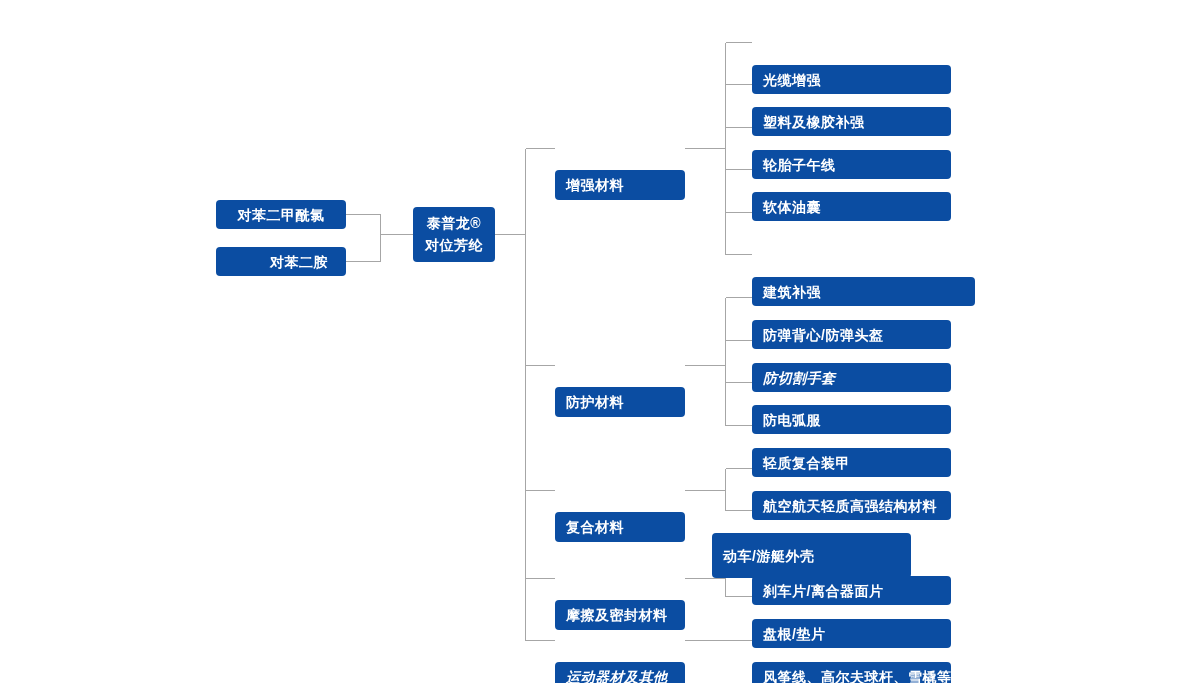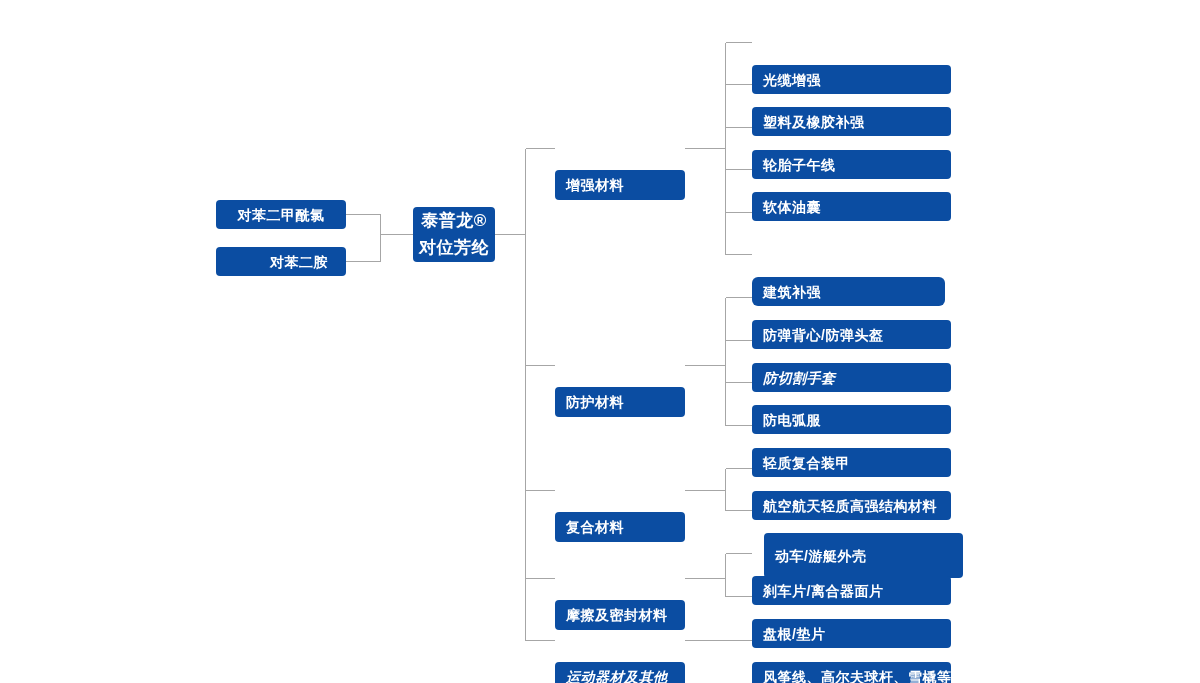--- a/index.html
+++ b/index.html
@@ -49,21 +49,21 @@
   .node.padded {
     padding-left: 11px;
     justify-content: flex-start;
     margin-top: 37px;
   }
   .node.product {
     flex-direction: column;
     justify-content: center;
     text-align: center;
     line-height: 1.55;
-    font-size: 17px;
+    font-size: 14px;
   }
 </style>
 </head>
 <body>
 
 <div class="stage">
 
   <svg class="connectors" viewBox="0 0 1200 683" xmlns="http://www.w3.org/2000/svg">
 
     <path d="M346 214.5 H380.5 M346 261.5 H380.5 M380.5 214.5 V261.5 M380.5 234.5 H413"></path>
@@ -92,28 +92,28 @@
   <div class="node padded" style="left:555px; top:133px; width:130px; height:30px;">增强材料</div>
   <div class="node padded" style="left:555px; top:350px; width:130px; height:30px;">防护材料</div>
   <div class="node padded" style="left:555px; top:475px; width:130px; height:30px;">复合材料</div>
   <div class="node padded" style="left:555px; top:563px; width:130px; height:30px;">摩擦及密封材料</div>
   <div class="node padded" style="left:555px; top:625px; width:130px; height:30px;font-style:italic;">运动器材及其他</div>
 
   <div class="node padded" style="left:752px; top:28px;  width:199px; height:29px;">光缆增强</div>
   <div class="node padded" style="left:752px; top:70px;  width:199px; height:29px;">塑料及橡胶补强</div>
   <div class="node padded" style="left:752px; top:113px; width:199px; height:29px;">轮胎子午线</div>
   <div class="node padded" style="left:752px; top:155px; width:199px; height:29px;">软体油囊</div>
-  <div class="node padded" style="left:752px; top:240px; width:193px; height:29px;border-radius:6px;">建筑补强</div>
+  <div class="node padded" style="left:752px; top:240px; width:223px; height:29px;">建筑补强</div>
 
   <div class="node padded" style="left:752px; top:283px; width:199px; height:29px;">防弹背心/防弹头盔</div>
   <div class="node padded" style="left:752px; top:326px; width:199px; height:29px;font-style:italic;">防切割手套</div>
   <div class="node padded" style="left:752px; top:368px; width:199px; height:29px;">防电弧服</div>
   <div class="node padded" style="left:752px; top:411px; width:199px; height:29px;">轻质复合装甲</div>
 
   <div class="node padded" style="left:752px; top:454px; width:199px; height:29px;">航空航天轻质高强结构材料</div>
-  <div class="node padded" style="left:764px; top:496px; width:199px; height:45px;">动车/游艇外壳</div>
+  <div class="node padded" style="left:712px; top:496px; width:199px; height:45px;">动车/游艇外壳</div>
 
   <div class="node padded" style="left:752px; top:539px; width:199px; height:29px;">刹车片/离合器面片</div>
   <div class="node padded" style="left:752px; top:582px; width:199px; height:29px;">盘根/垫片</div>
 
   <div class="node padded" style="left:752px; top:625px; width:199px; height:29px;">风筝线、高尔夫球杆、雪橇等</div>
 
 </div>
 
 </body></html>

